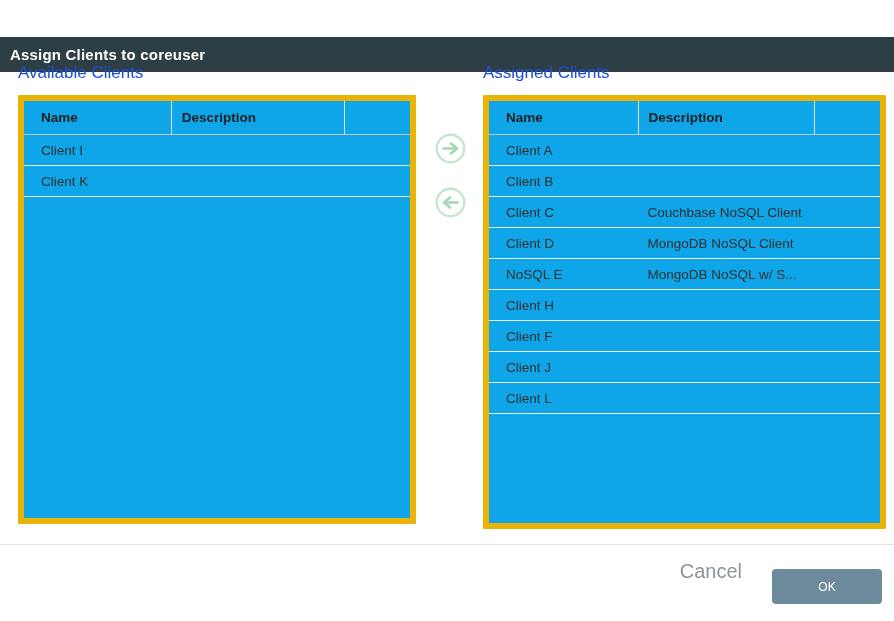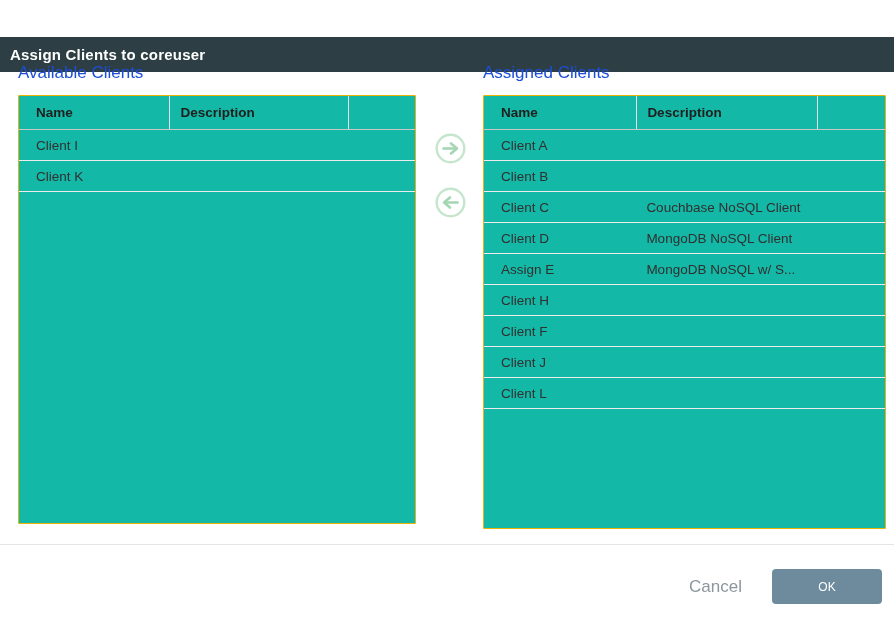--- a/index.html
+++ b/index.html
@@ -29,22 +29,22 @@
   .section-heading {
     position: absolute; top: 63px;
     font-size: 17px; color: #1d4ed8;
   }
   .section-heading.left  { left: 18px; }
   .section-heading.right { left: 483px; }
 
   
   .panel {
     position: absolute; top: 95px;
-    background: #14b8a6;
-    border: 1px solid #eab308;
+    background: #0ea5e9;
+    border: 6px solid #eab308;
     border-radius: 1px;
     box-sizing: border-box;
     overflow: hidden;
   }
   .panel.left  { left: 18px;  width: 398px; height: 429px; }
   .panel.right { left: 483px; width: 403px; height: 434px; }
 
   .thead {
     display: flex; height: 33px;
     border-bottom: 1px solid #c9c9c9;
@@ -76,24 +76,24 @@
   .arrow-btn.assign   { top: 133px; }
   .arrow-btn.unassign { top: 187px; }
   .arrow-btn svg { display: block; }
 
   
   .footer-divider {
     position: absolute; left: 0; right: 0; top: 544px;
     border-top: 1px solid #e4e4e4;
   }
   .cancel-btn {
-    position: absolute; right: 152px; top: 577px;
+    position: absolute; right: 152px; top: 560px;
     background: none; border: none;
     font-family: "Liberation Sans", sans-serif;
-    font-size: 17px; color: #8c969b;
+    font-size: 20px; color: #8c969b;
     cursor: pointer; padding: 0; text-align: right;
   }
   .ok-btn {
     position: absolute; right: 12px; top: 569px;
     width: 110px; height: 35px;
     background: #6d8b9d; color: #ffffff;
     border: none; border-radius: 4px;
     font-family: "Liberation Sans", sans-serif;
     font-size: 12px;
     cursor: pointer;
@@ -180,21 +180,21 @@
           <div class="cell col-extra"></div>
         </div>
 
         <div class="row">
           <div class="cell col-name">Client D</div>
           <div class="cell col-desc">MongoDB NoSQL Client</div>
           <div class="cell col-extra"></div>
         </div>
 
         <div class="row">
-          <div class="cell col-name">Assign E</div>
+          <div class="cell col-name">NoSQL E</div>
           <div class="cell col-desc">MongoDB NoSQL w/ S...</div>
           <div class="cell col-extra"></div>
         </div>
 
         <div class="row">
           <div class="cell col-name">Client H</div>
           <div class="cell col-desc"></div>
           <div class="cell col-extra"></div>
         </div>
 

